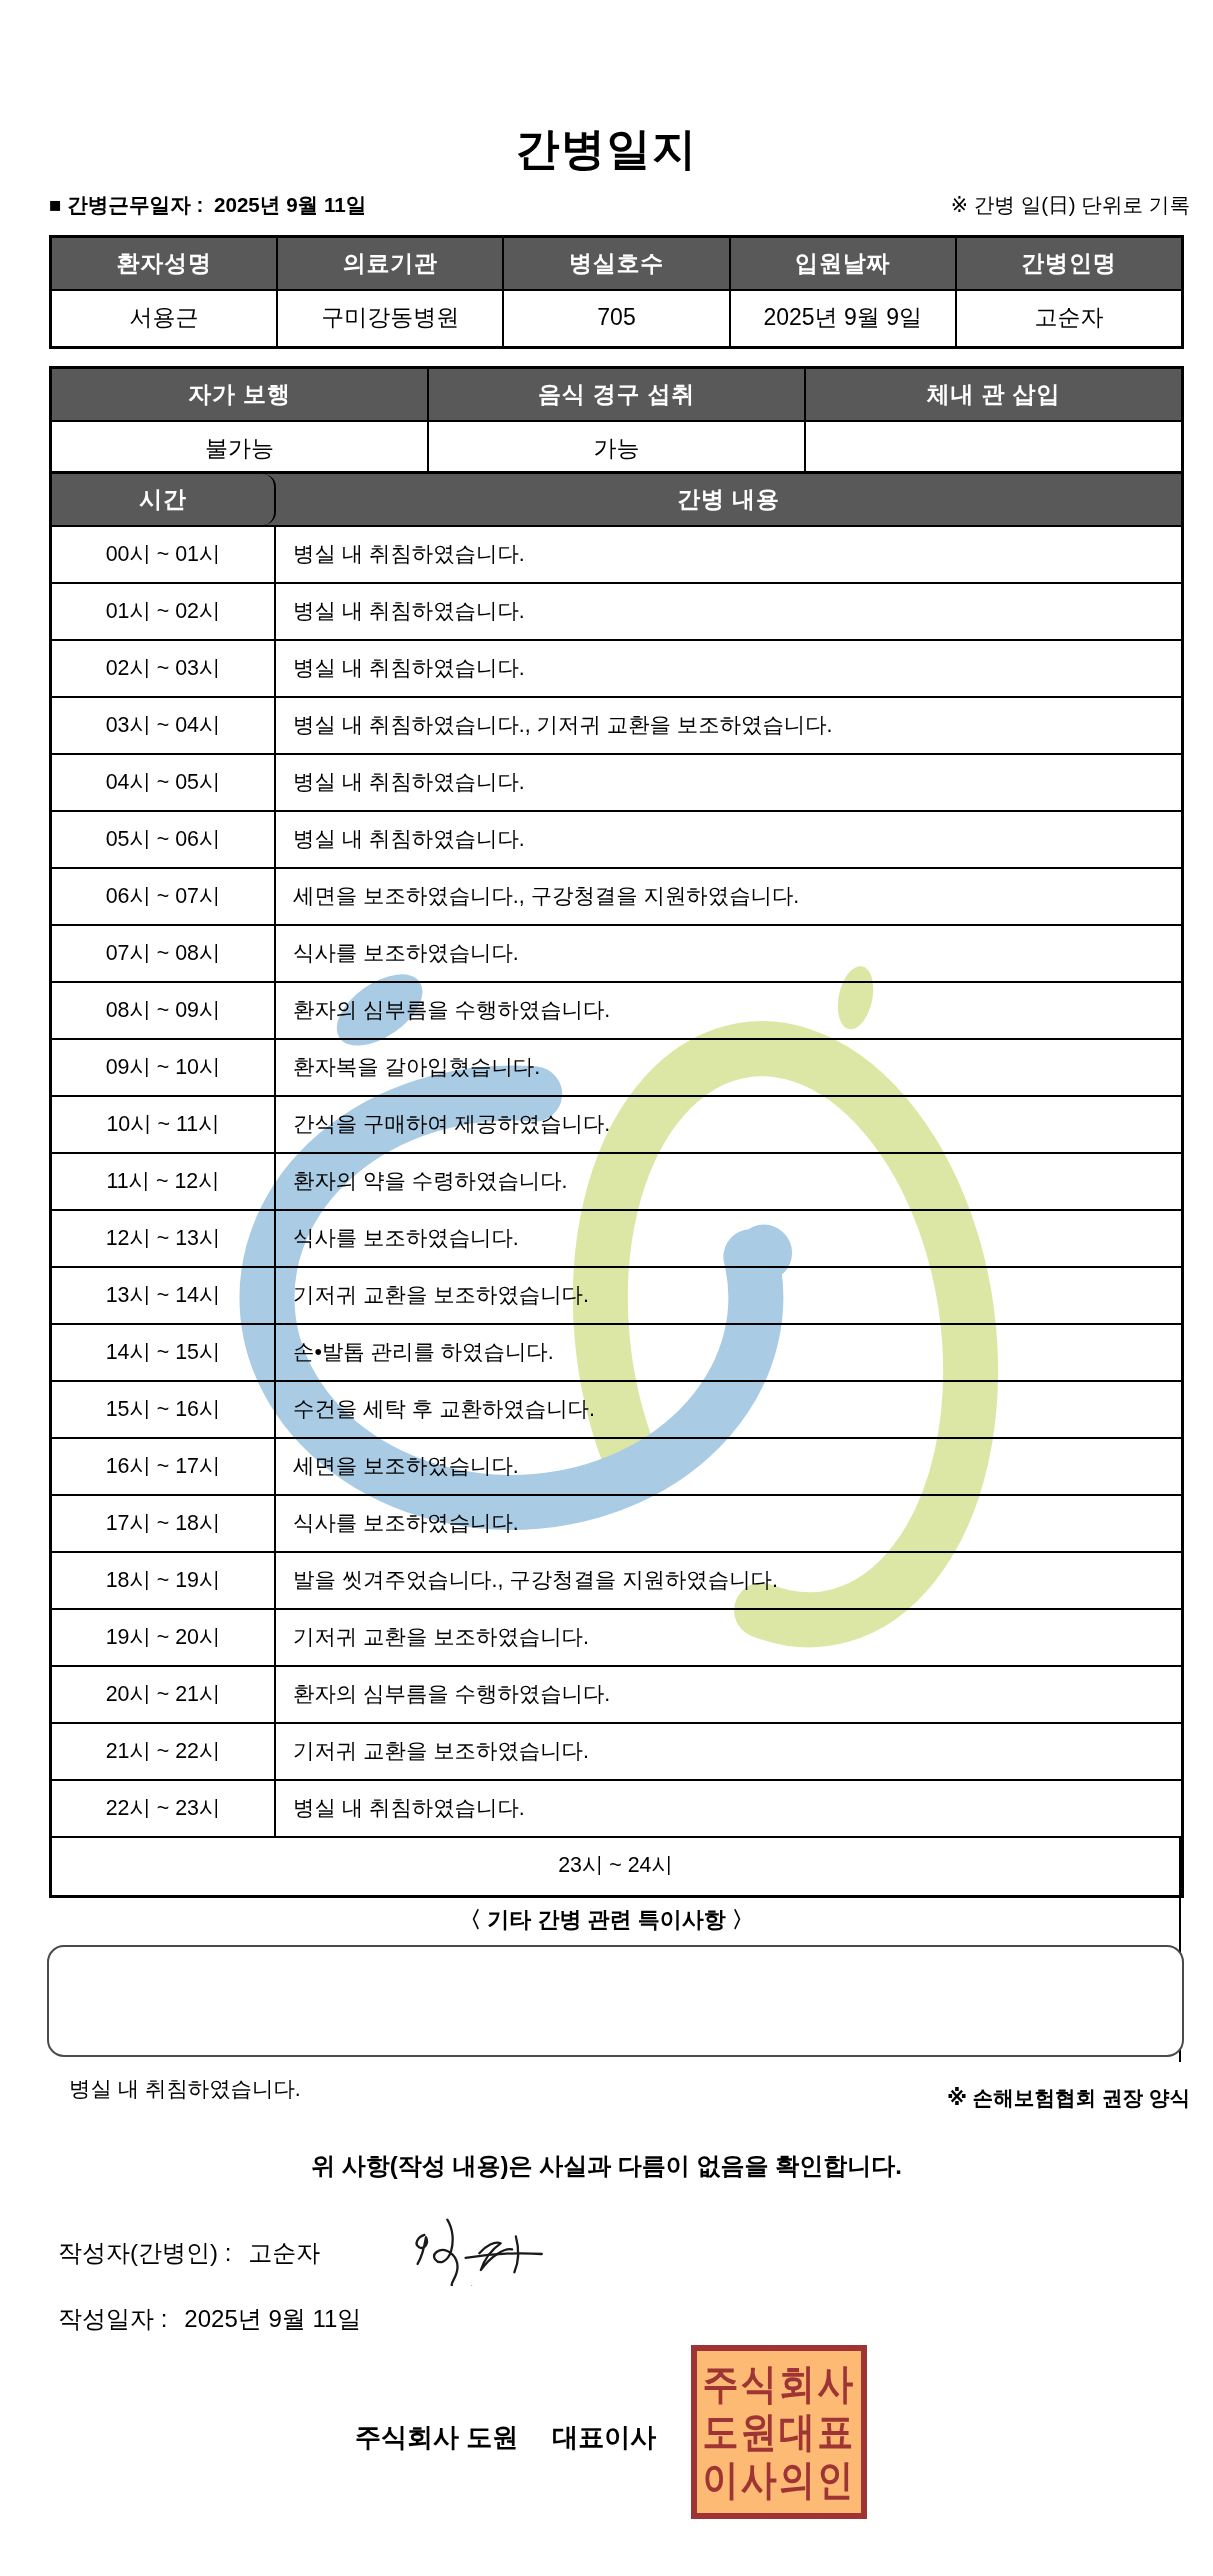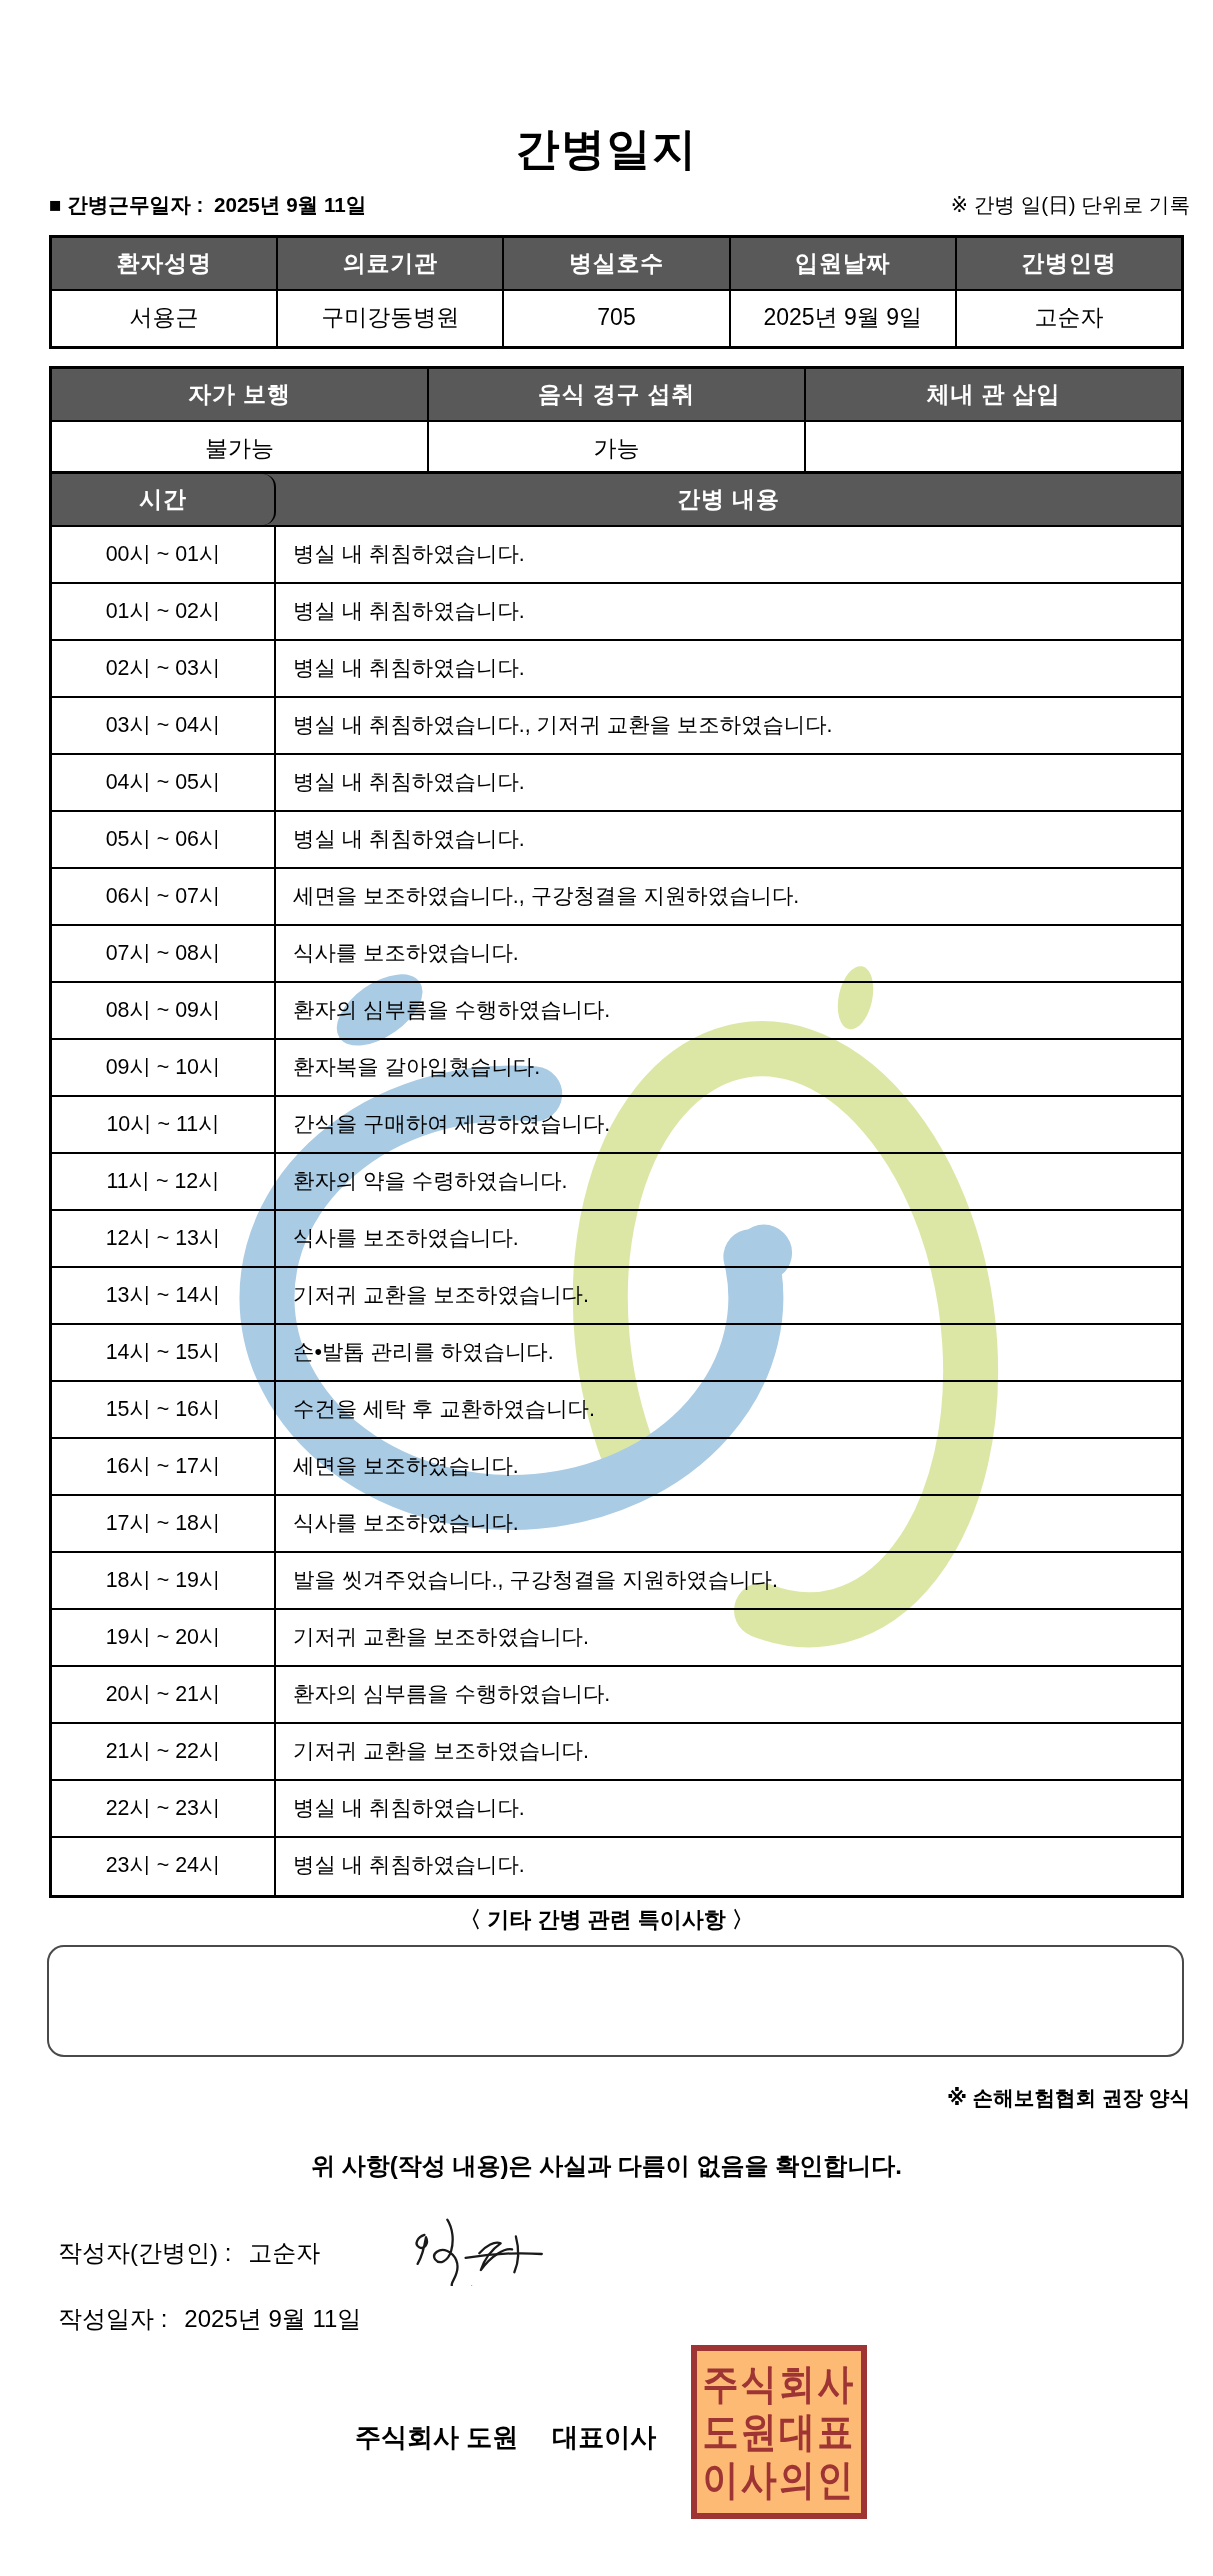--- a/index.html
+++ b/index.html
@@ -30,21 +30,21 @@
   .vrow{height:55px;}
   .cell{flex:1;box-sizing:border-box;border-right:2.3px solid #000;text-align:center;overflow:hidden;}
   .cell:last-child{border-right:none;}
   .hcell{color:#fff;font-weight:700;font-size:23px;line-height:50px;letter-spacing:0.8px;}
   .vcell{font-size:23px;line-height:53px;}
   .t-patient{top:235px;}
   .t-condition{top:366px;}
   .t-log{top:471px;}
   .t-log .time-col{flex:0 0 224px;border-radius:13px;}
   .log-row{display:flex;width:100%;height:57px;box-sizing:border-box;border-bottom:2.3px solid #000;}
-  .log-row:last-child{border-bottom:none;}
+  .log-row:last-child{border-bottom:none;flex-direction:column;}
   .log-time{flex:0 0 224px;box-sizing:border-box;border-right:2.3px solid #000;text-align:center;font-size:21.4px;line-height:54px;}
   .log-content{flex:1;box-sizing:border-box;padding-left:17px;font-size:21.4px;line-height:54px;text-align:left;white-space:nowrap;border-radius:12px;}
   
   .notes-title{position:absolute;left:0;right:0;top:1905px;text-align:center;font-size:22px;font-weight:700;}
   .notes-box{position:absolute;left:47px;width:1137px;top:1945px;height:112px;box-sizing:border-box;
     border:2.3px solid #4a4a4a;border-radius:17px;background:#fff;}
   .form-note{position:absolute;right:23px;top:2084px;font-size:20.6px;font-weight:600;}
   
   .confirm{position:absolute;left:0;right:0;top:2150px;text-align:center;font-size:24px;font-weight:700;}
   .writer-row{position:absolute;left:58px;top:2237px;font-size:24px;font-weight:500;display:flex;align-items:center;}

